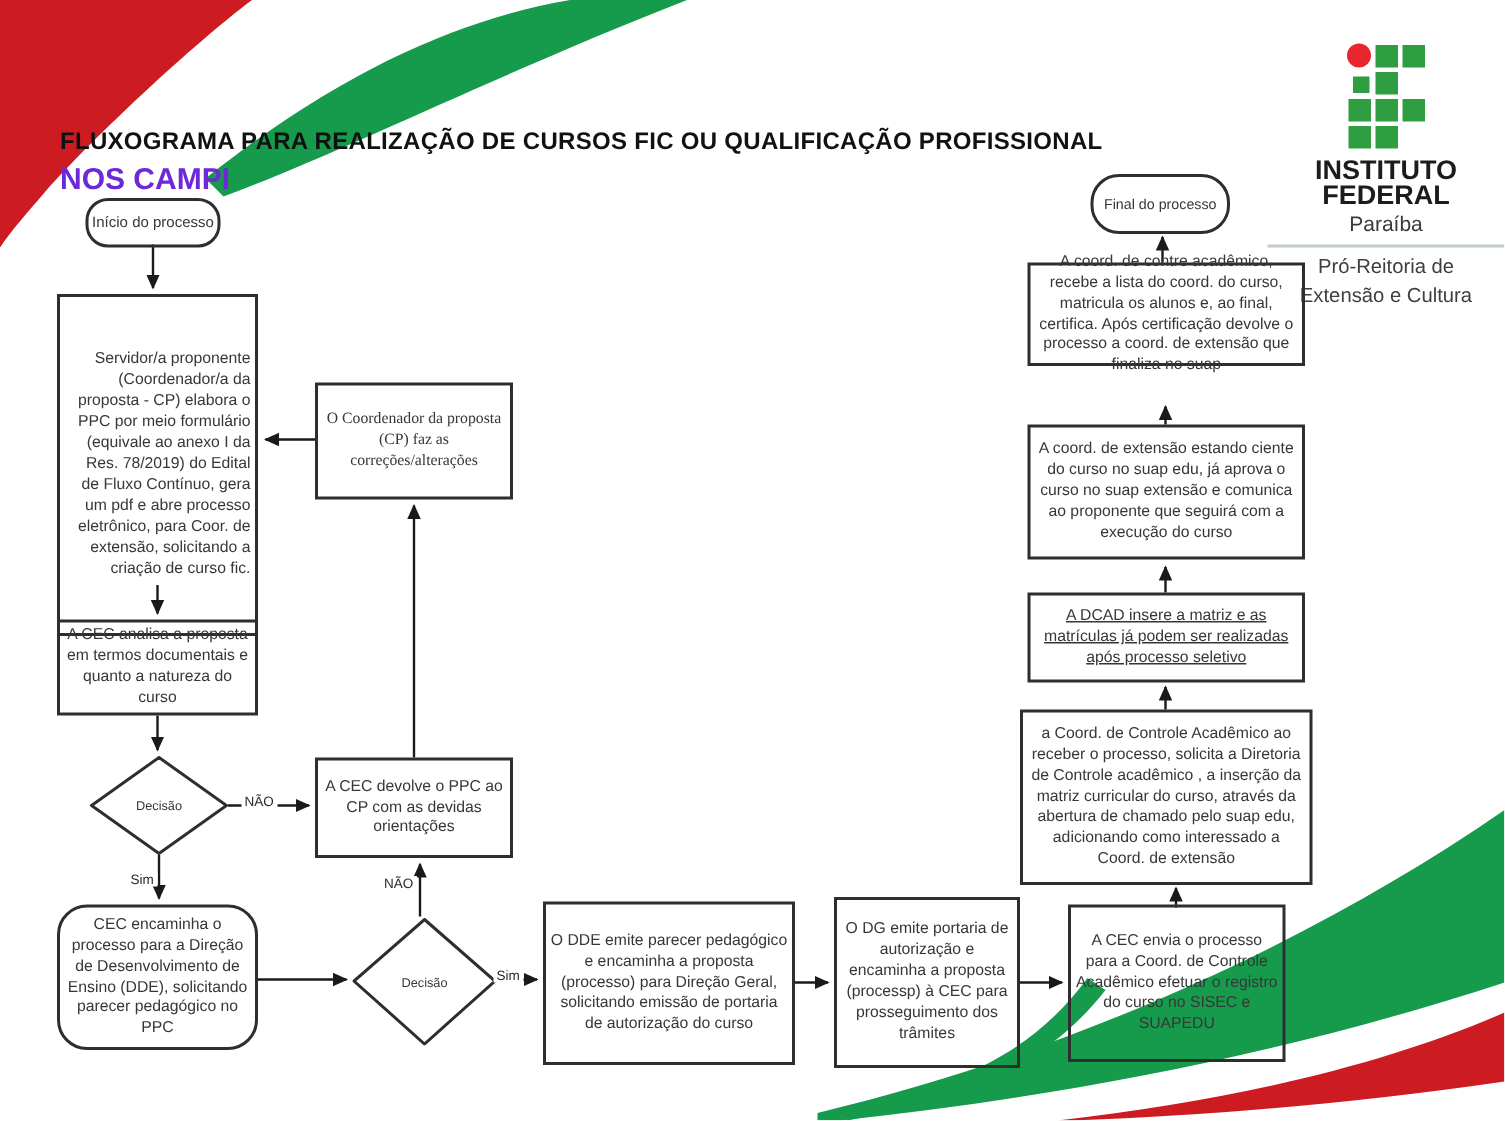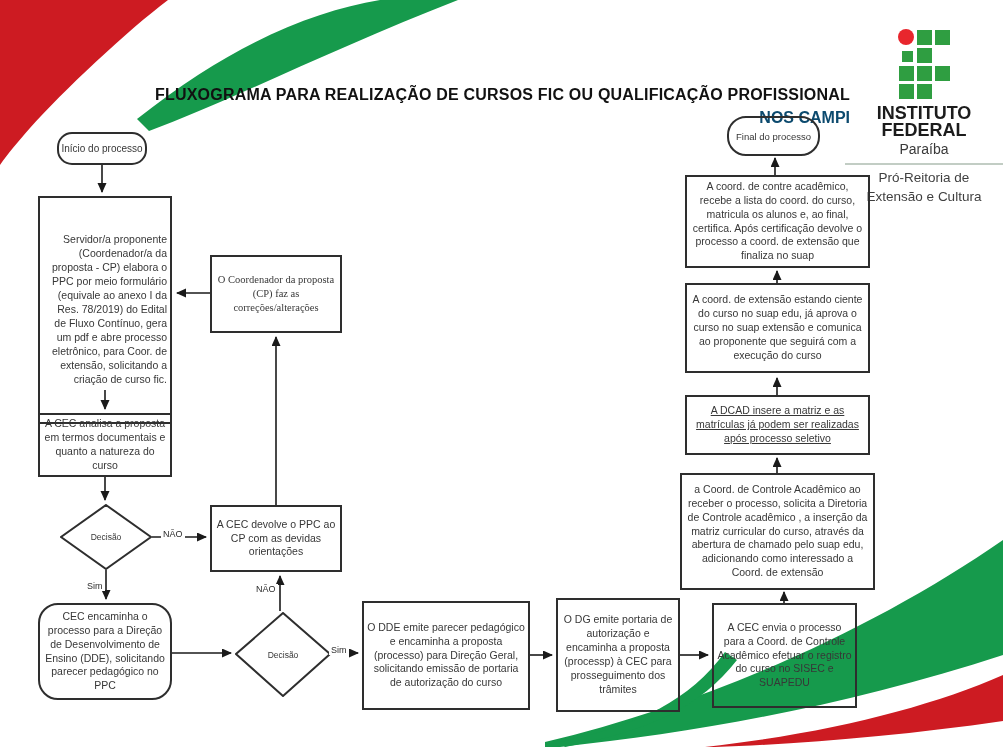--- a/index.html
+++ b/index.html
@@ -22,24 +22,24 @@
   .aline{stroke:#1a1a1a;stroke-width:1.6;}
   .node{position:absolute;z-index:2;box-sizing:border-box;display:flex;align-items:center;
         justify-content:center;text-align:center;color:var(--text);}
   .fbox{border:2px solid var(--box-border);font-size:10.5px;line-height:1.33;padding:2px 3px;background:transparent;}
   .stadium{border:2px solid var(--box-border);border-radius:18px;font-size:10px;background:transparent;}
   .diamond{background:transparent;}
   .diamond svg{position:absolute;left:0;top:0;width:100%;height:100%;}
   .diamond-shape{fill:none;stroke:var(--box-border);stroke-width:2;}
   .dlabel{position:relative;font-size:8.5px;z-index:1;}
   .elabel{position:absolute;z-index:3;font-size:9px;background:#fff;padding:0 2px;color:#2b2b2b;}
-  .title{position:absolute;left:40px;top:86px;width:810px;text-align:right;z-index:2;
+  .title{position:absolute;left:40px;top:86px;width:810px;text-align:left;z-index:2;
          font-weight:bold;font-size:16px;letter-spacing:0.2px;color:#111;}
-  .title2{position:absolute;left:40px;top:109px;width:810px;text-align:right;z-index:2;
-          font-weight:bold;font-size:16px;color:#0c4a6e;}
+  .title2{position:absolute;left:40px;top:109px;width:810px;text-align:left;z-index:2;
+          font-weight:bold;font-size:20px;color:#6d28d9;}
   .logo-block{position:absolute;left:845px;top:30px;width:158px;z-index:2;text-align:center;}
   .logo-grid{position:relative;margin:0 auto;width:51px;height:69px;}
   .lg-sq{position:absolute;width:15px;height:15px;background:var(--logo-green);}
   .lg-circle{position:absolute;width:16px;height:16px;border-radius:50%;background:var(--logo-red);left:-1px;top:-1px;}
   .logo-name{font-weight:bold;font-size:18px;line-height:17px;color:#1c1c1c;margin-top:6px;}
   .logo-region{font-size:14px;color:#3a3a3a;margin-top:2px;}
   .logo-divider{border:none;border-top:2px solid var(--divider);margin:6px 0 4px 0;width:158px;}
   .logo-dept{font-size:13.5px;line-height:1.4;color:#3f3f3f;padding:0 14px;}
 </style>
 </head>
@@ -134,21 +134,21 @@
   <div class="node fbox" style="left:556px;top:598px;width:124px;height:114px;">O DG emite portaria de autorização e encaminha a proposta (processp) à CEC para prosseguimento dos trâmites</div>
 
   <div class="node fbox" style="left:712px;top:603px;width:145px;height:105px;">A CEC envia  o processo para a Coord. de Controle Acadêmico efetuar o registro do curso no SISEC e SUAPEDU</div>
 
   <div class="node fbox" style="left:680px;top:473px;width:195px;height:117px;">a Coord. de Controle Acadêmico ao receber o processo, solicita a Diretoria de Controle acadêmico , a inserção da matriz curricular do curso, através da abertura de chamado pelo suap edu, adicionando como interessado a Coord. de extensão</div>
 
   <div class="node fbox" style="left:685px;top:395px;width:185px;height:60px;text-decoration:underline;">A DCAD insere a matriz e as matrículas já podem ser realizadas após processo seletivo</div>
 
   <div class="node fbox" style="left:685px;top:283px;width:185px;height:90px;">A coord. de extensão estando ciente do curso no suap edu, já aprova o curso no suap extensão e comunica ao proponente que seguirá com a execução do curso</div>
 
-  <div class="node fbox" style="left:685px;top:175px;width:185px;height:93px;">A coord. de contre acadêmico, recebe a lista do coord. do curso, matricula os alunos e, ao final, certifica. Após certificação devolve o processo a coord. de extensão que finaliza no suap</div>
+  <div class="node fbox" style="left:685px;top:175px;width:185px;height:69px;">A coord. de contre acadêmico, recebe a lista do coord. do curso, matricula os alunos e, ao final, certifica. Após certificação devolve o processo a coord. de extensão que finaliza no suap</div>
 
   <div class="node stadium" style="left:727px;top:116px;width:93px;height:40px;border-radius:19px;font-size:9.5px;">Final do processo</div>
 
   <span class="elabel" style="left:161px;top:529px;">NÃO</span>
   <span class="elabel" style="left:85px;top:581px;">Sim</span>
   <span class="elabel" style="left:254px;top:584px;">NÃO</span>
   <span class="elabel" style="left:329px;top:645px;">Sim</span>
 
 </div>
 

